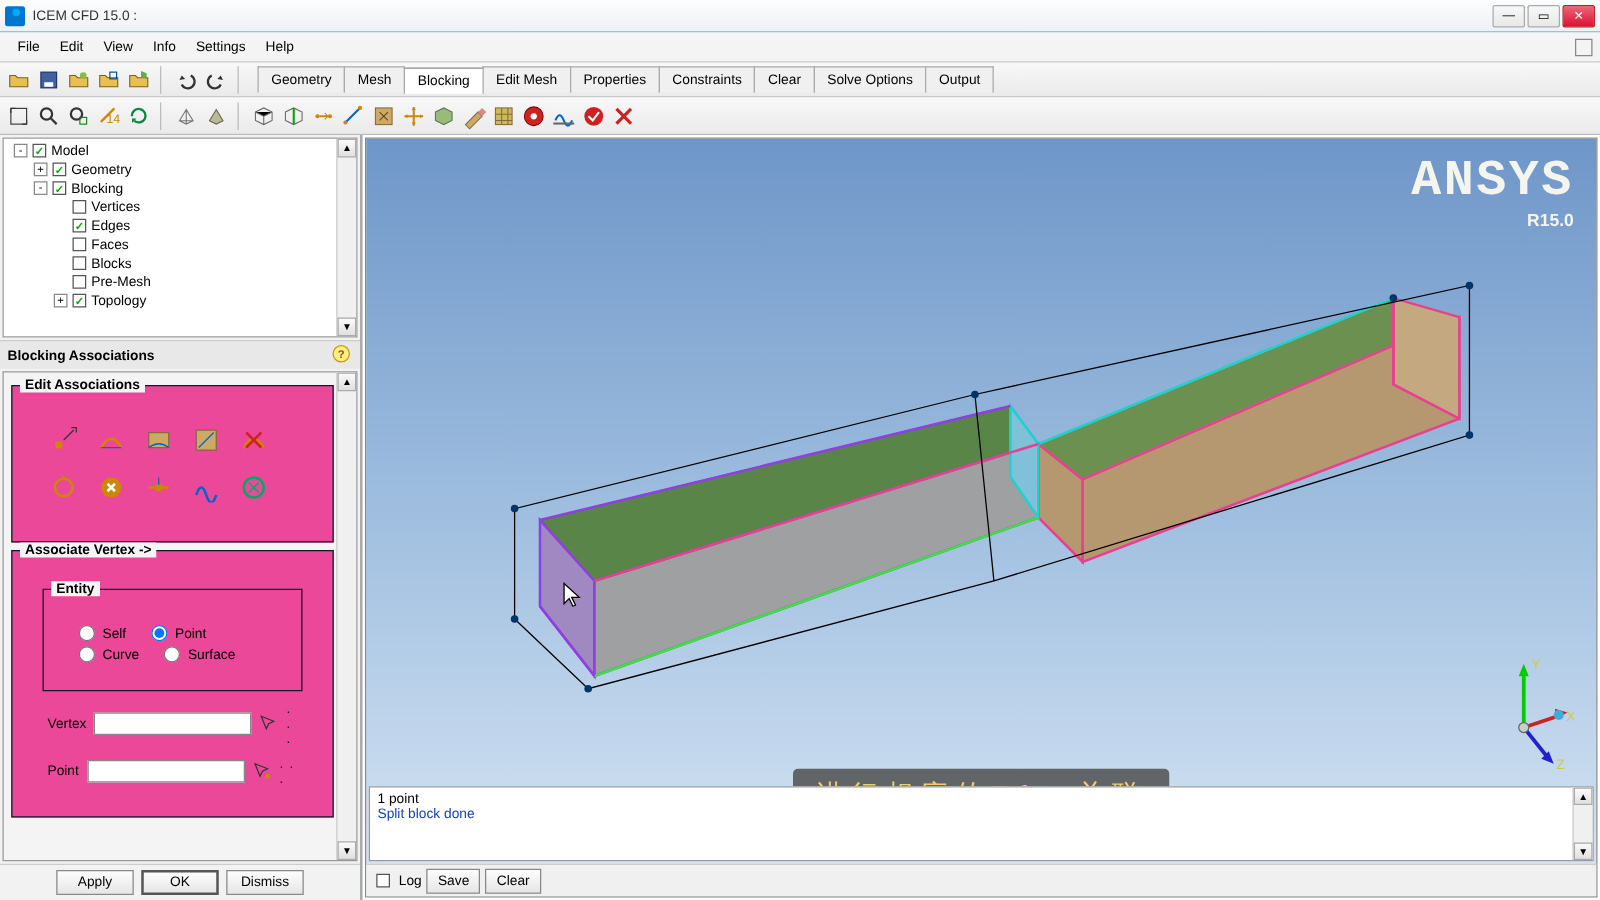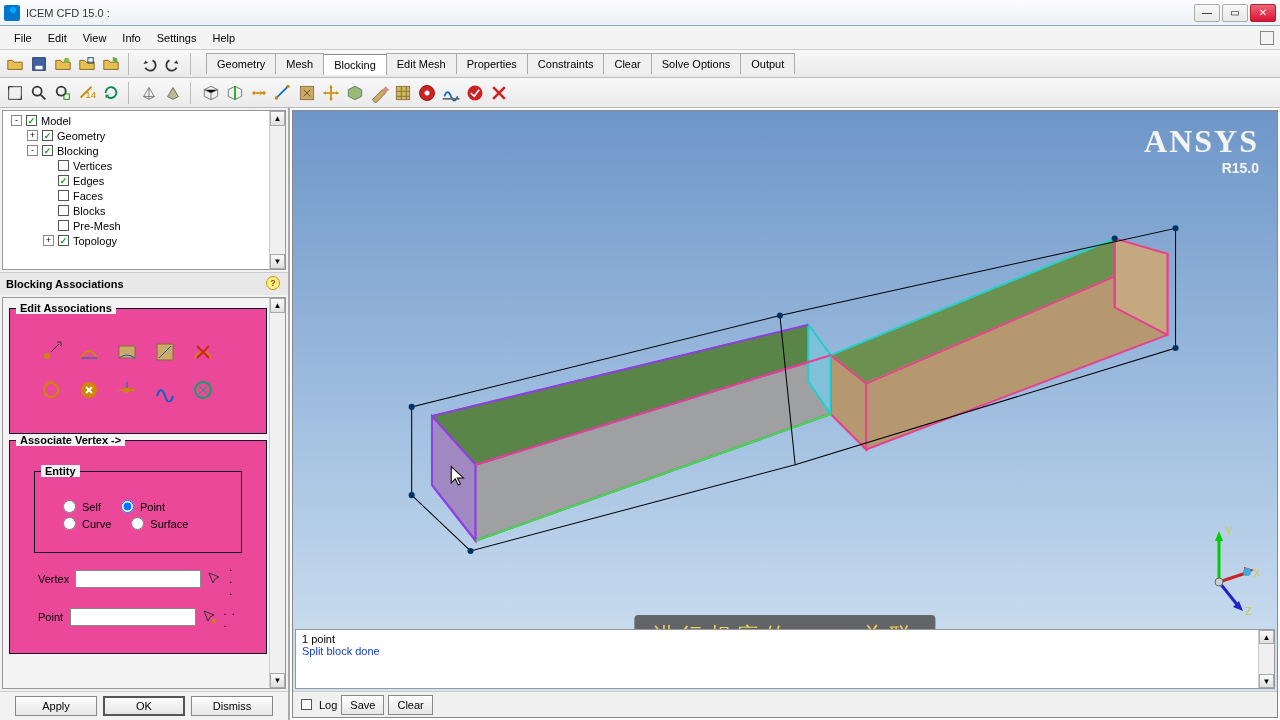--- a/index.html
+++ b/index.html
@@ -59,26 +59,26 @@
 .radio-row input { margin-right:2px;}
 .radio-row label { margin-right:16px;}
 
 .field-row { display:flex; align-items:center; gap:6px; padding:4px 8px;}
 .field-row .lbl { width:36px;}
 .field-row input[type=text] { width:126px; height:18px; border:1px solid #888; background:#fff;}
 .field-row .pick { width:18px; height:18px; display:flex; align-items:center; justify-content:center;}
 .field-row .dots { font-size:11px; letter-spacing:1px; cursor:default;}
 
 .btnrow { display:flex; gap:6px; padding:4px; justify-content:center; border-top:1px solid #ccc; background:#f2f2f2;}
-.btnrow button { width:82px; height:20px; border:1px solid #888; background:linear-gradient(#fdfdfd,#e6e6e6);}
+.btnrow button { width:62px; height:20px; border:1px solid #888; background:linear-gradient(#fdfdfd,#e6e6e6);}
 .btnrow button.default { border:2px solid #555;}
 
 .viewport { flex:1; position:relative; background:linear-gradient(#6e96c8 0%, #a0bfe0 50%, #d8e6f4 100%); border:1px solid #888; margin:2px;}
 .ansys-logo { position:absolute; top:12px; right:18px; text-align:right; color:#fff; }
-.ansys-logo .big { font-size:32px; font-weight:bold; letter-spacing:2px; font-family:Liberation Serif, serif; color:#f5f5f0;}
+.ansys-logo .big { font-size:40px; font-weight:bold; letter-spacing:2px; font-family:Liberation Mono, monospace; color:#f5f5f0;}
 .ansys-logo .ver { font-size:14px; font-weight:bold; color:#f5f5f0;}
 
 .triad { position:absolute; bottom:110px; right:18px; width:70px; height:90px;}
 
 .console-wrap { position:absolute; bottom:0; left:0; right:0; height:90px; display:flex; flex-direction:column;}
 .console { flex:1; background:#fff; border:1px solid #999; margin:2px; padding:3px 6px; font-size:11px; position:relative;}
 .console .line2 { color:#1540c0;}
 .console-scroll { position:absolute; right:0; top:0; width:16px; height:100%; background:#f0f0f0; border-left:1px solid #ccc;}
 .console-scroll .arrow { height:14px; background:linear-gradient(#fafafa,#e0e0e0); border:1px solid #aaa; display:flex; align-items:center; justify-content:center; font-size:8px;}
 .console-scroll .arrow.down { position:absolute; bottom:0; width:100%;}

